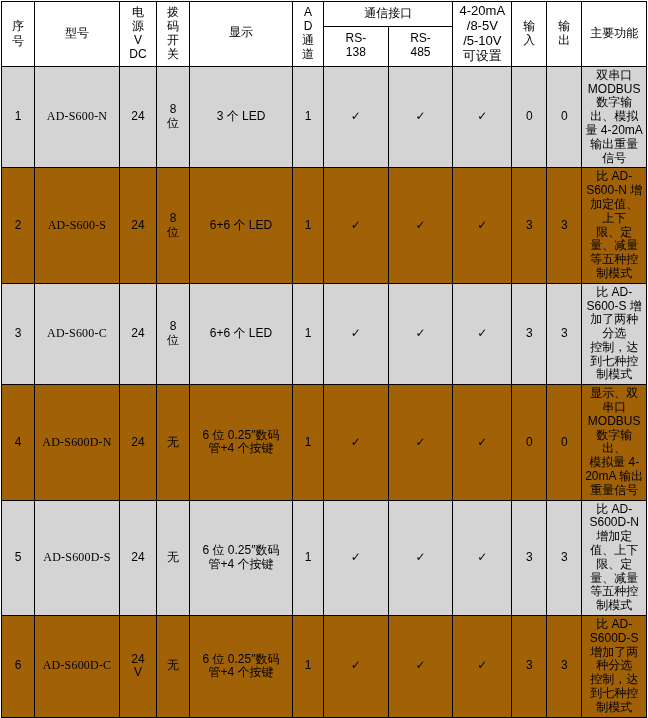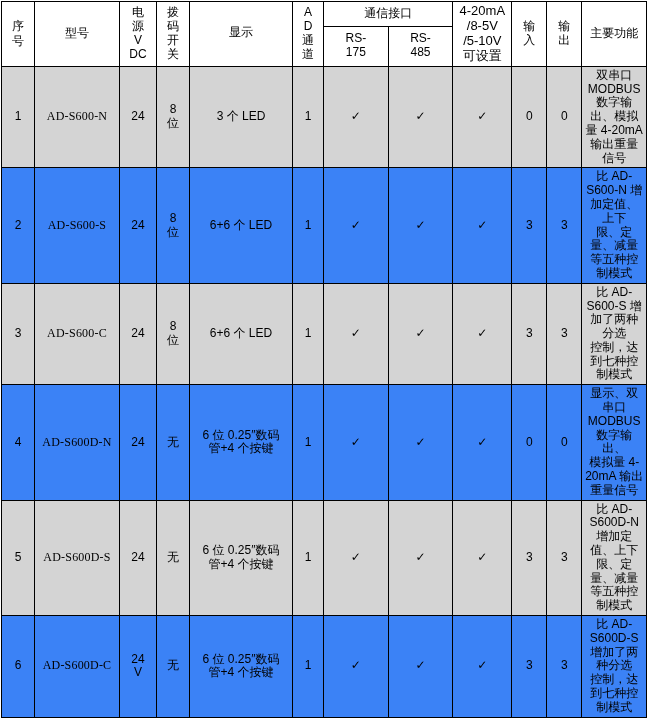--- a/index.html
+++ b/index.html
@@ -40,21 +40,21 @@
   .h-display { width: 98px; font-family: Liberation Mono, monospace; }
   .h-ad { width: 26px; }
   .h-232 { width: 36px; }
   .h-485 { width: 36px; }
   .h-analog { width: 54px; }
   .h-in { width: 30px; }
   .h-out { width: 30px; }
   .h-func { width: auto; }
 
   .rowshade td { background: #d4d4d4; }
-  .rowplain td { background: #3b82f6; }
+  .rowplain td { background: #a16207; }
 
   .func {
     text-align: left;
     padding-left: 6px;
     padding-right: 4px;
     margin-left: 14px;
   }
   .model {
     font-family: Liberation Serif, serif;
     letter-spacing: 0.2px;
@@ -113,21 +113,21 @@
       </td>
       <td class="h-out" rowspan="2">
         <div class="vtight">输</div>
         <div class="vtight">出</div>
       </td>
       <td class="h-func" rowspan="2">主要功能</td>
     </tr>
     <tr>
       <td class="h-232">
         <div class="vtight">RS-</div>
-        <div class="vtight">175</div>
+        <div class="vtight">138</div>
       </td>
       <td class="h-485">
         <div class="vtight">RS-</div>
         <div class="vtight">485</div>
       </td>
     </tr>
   </thead>
   <tbody id="tbody">
       <tr class="rowshade">
         <td>

